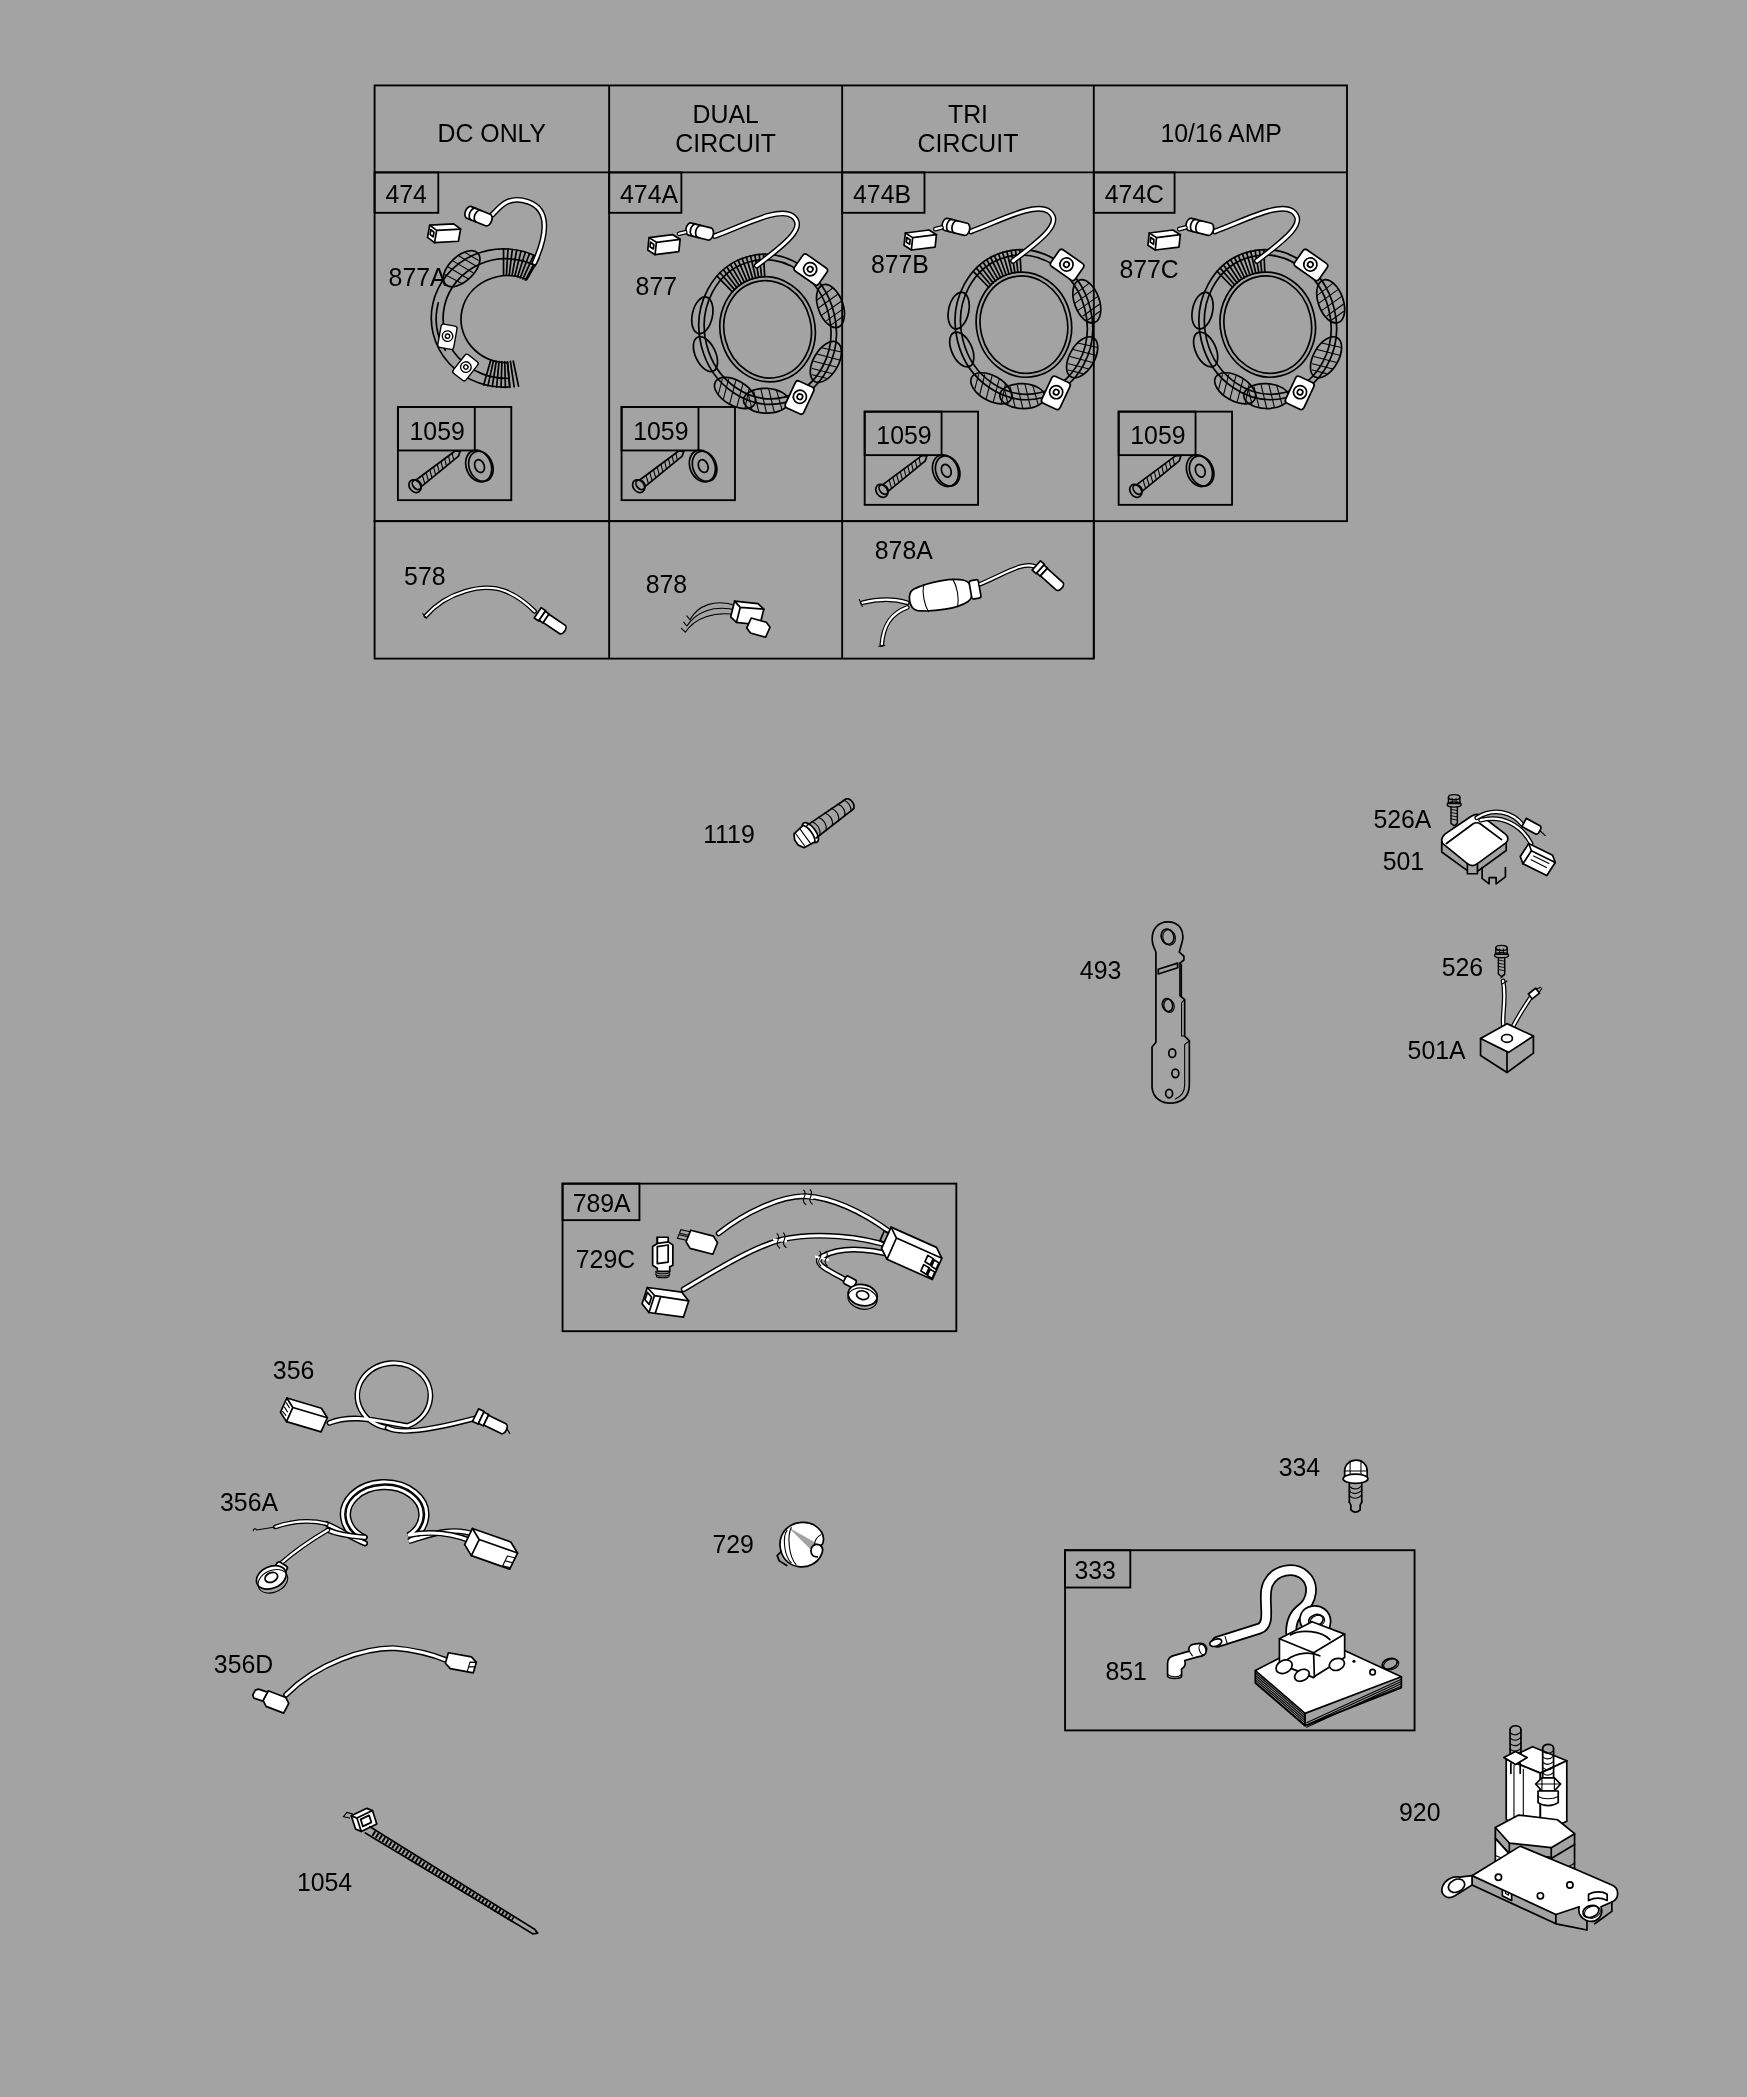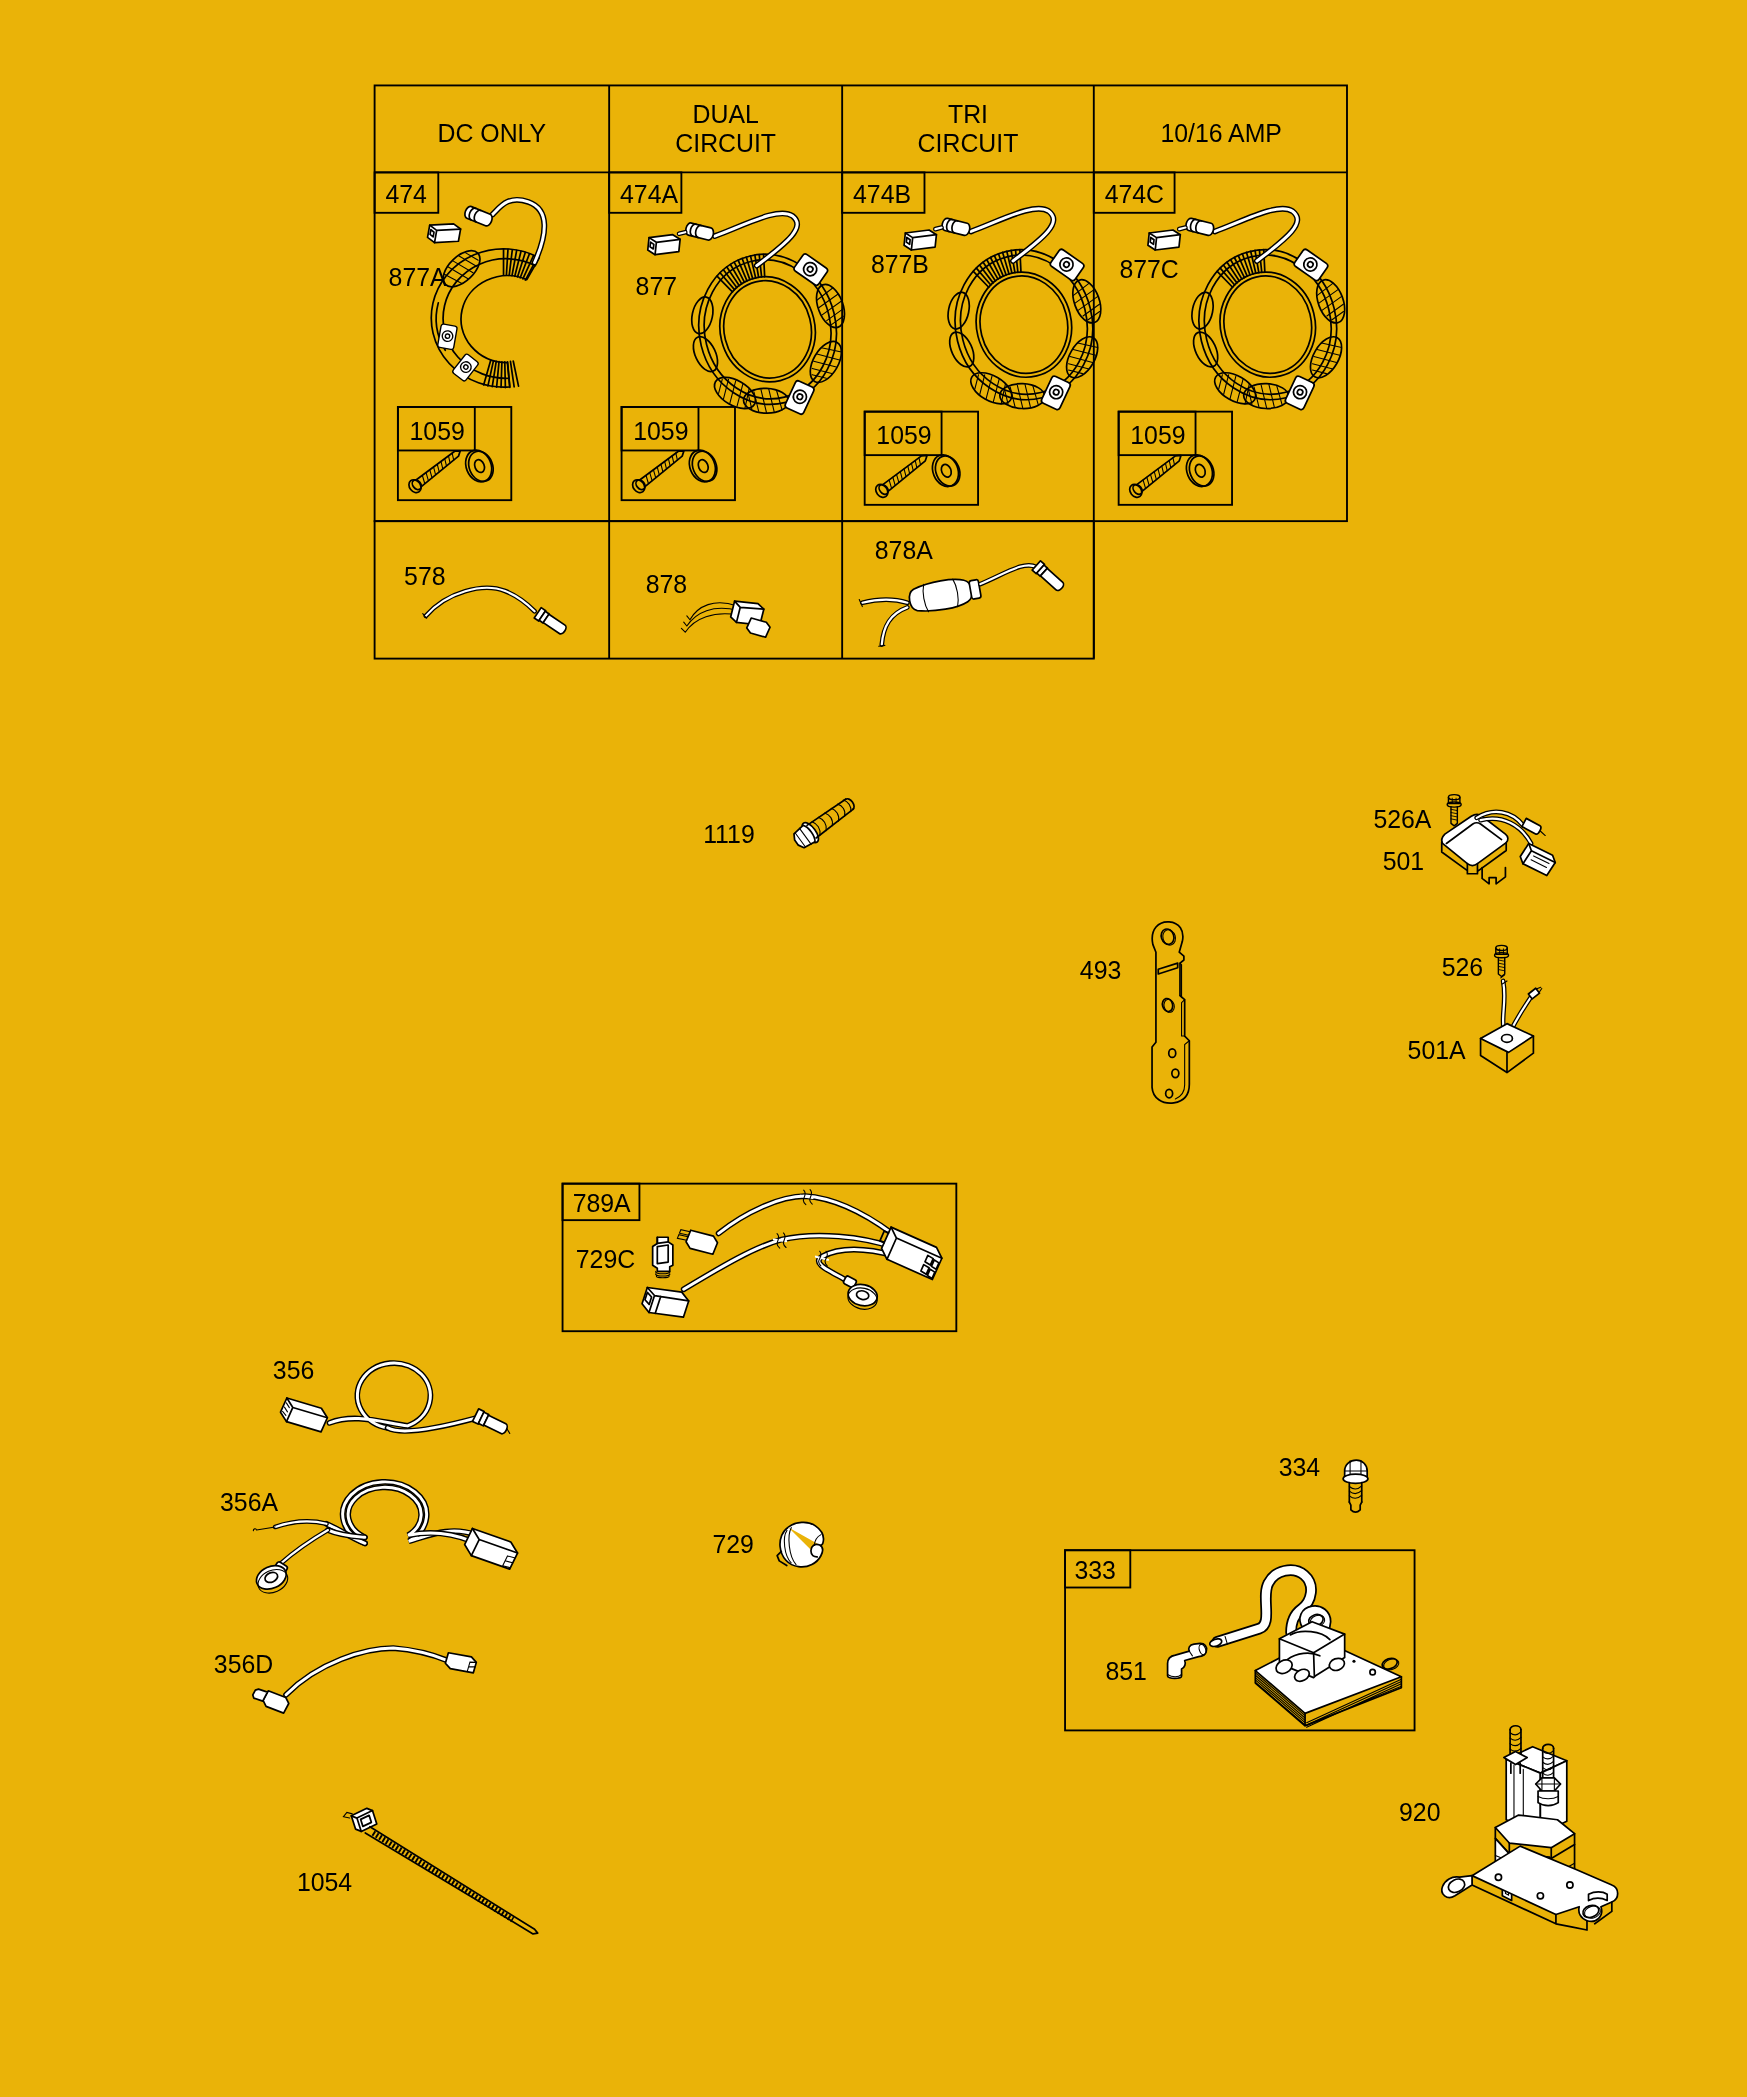--- a/index.html
+++ b/index.html
@@ -1,16 +1,16 @@
 <!DOCTYPE html>
 <html style="font-size:12.4px"><head>
 <meta charset="utf-8">
 <style>
   html,body{margin:0;padding:0;background:#fff;}
-  .page{position:relative;width:1748px;height:2097px;background:#eab308;overflow:hidden;
+  .page{position:relative;width:1748px;height:2097px;background:#a3a3a3;overflow:hidden;
         font-family:"Liberation Sans",sans-serif;}
   svg{position:absolute;left:0;top:0;}
   svg text{font-family:"Liberation Sans",sans-serif;fill:#000;}
   .lbl{font-size:32px;}
   .hdr{font-size:32px;}
   .ln{stroke:#000;stroke-width:2.4;fill:none;}
   .ln2{stroke:#000;stroke-width:2.2;fill:none;stroke-linecap:round;stroke-linejoin:round;}
   .thin{stroke:#000;stroke-width:1.4;fill:none;stroke-linecap:round;}
   .wo{stroke:#000;stroke-width:7.5;fill:none;stroke-linecap:round;}
   .wi{stroke:#fff;stroke-width:3.8;fill:none;stroke-linecap:round;}

